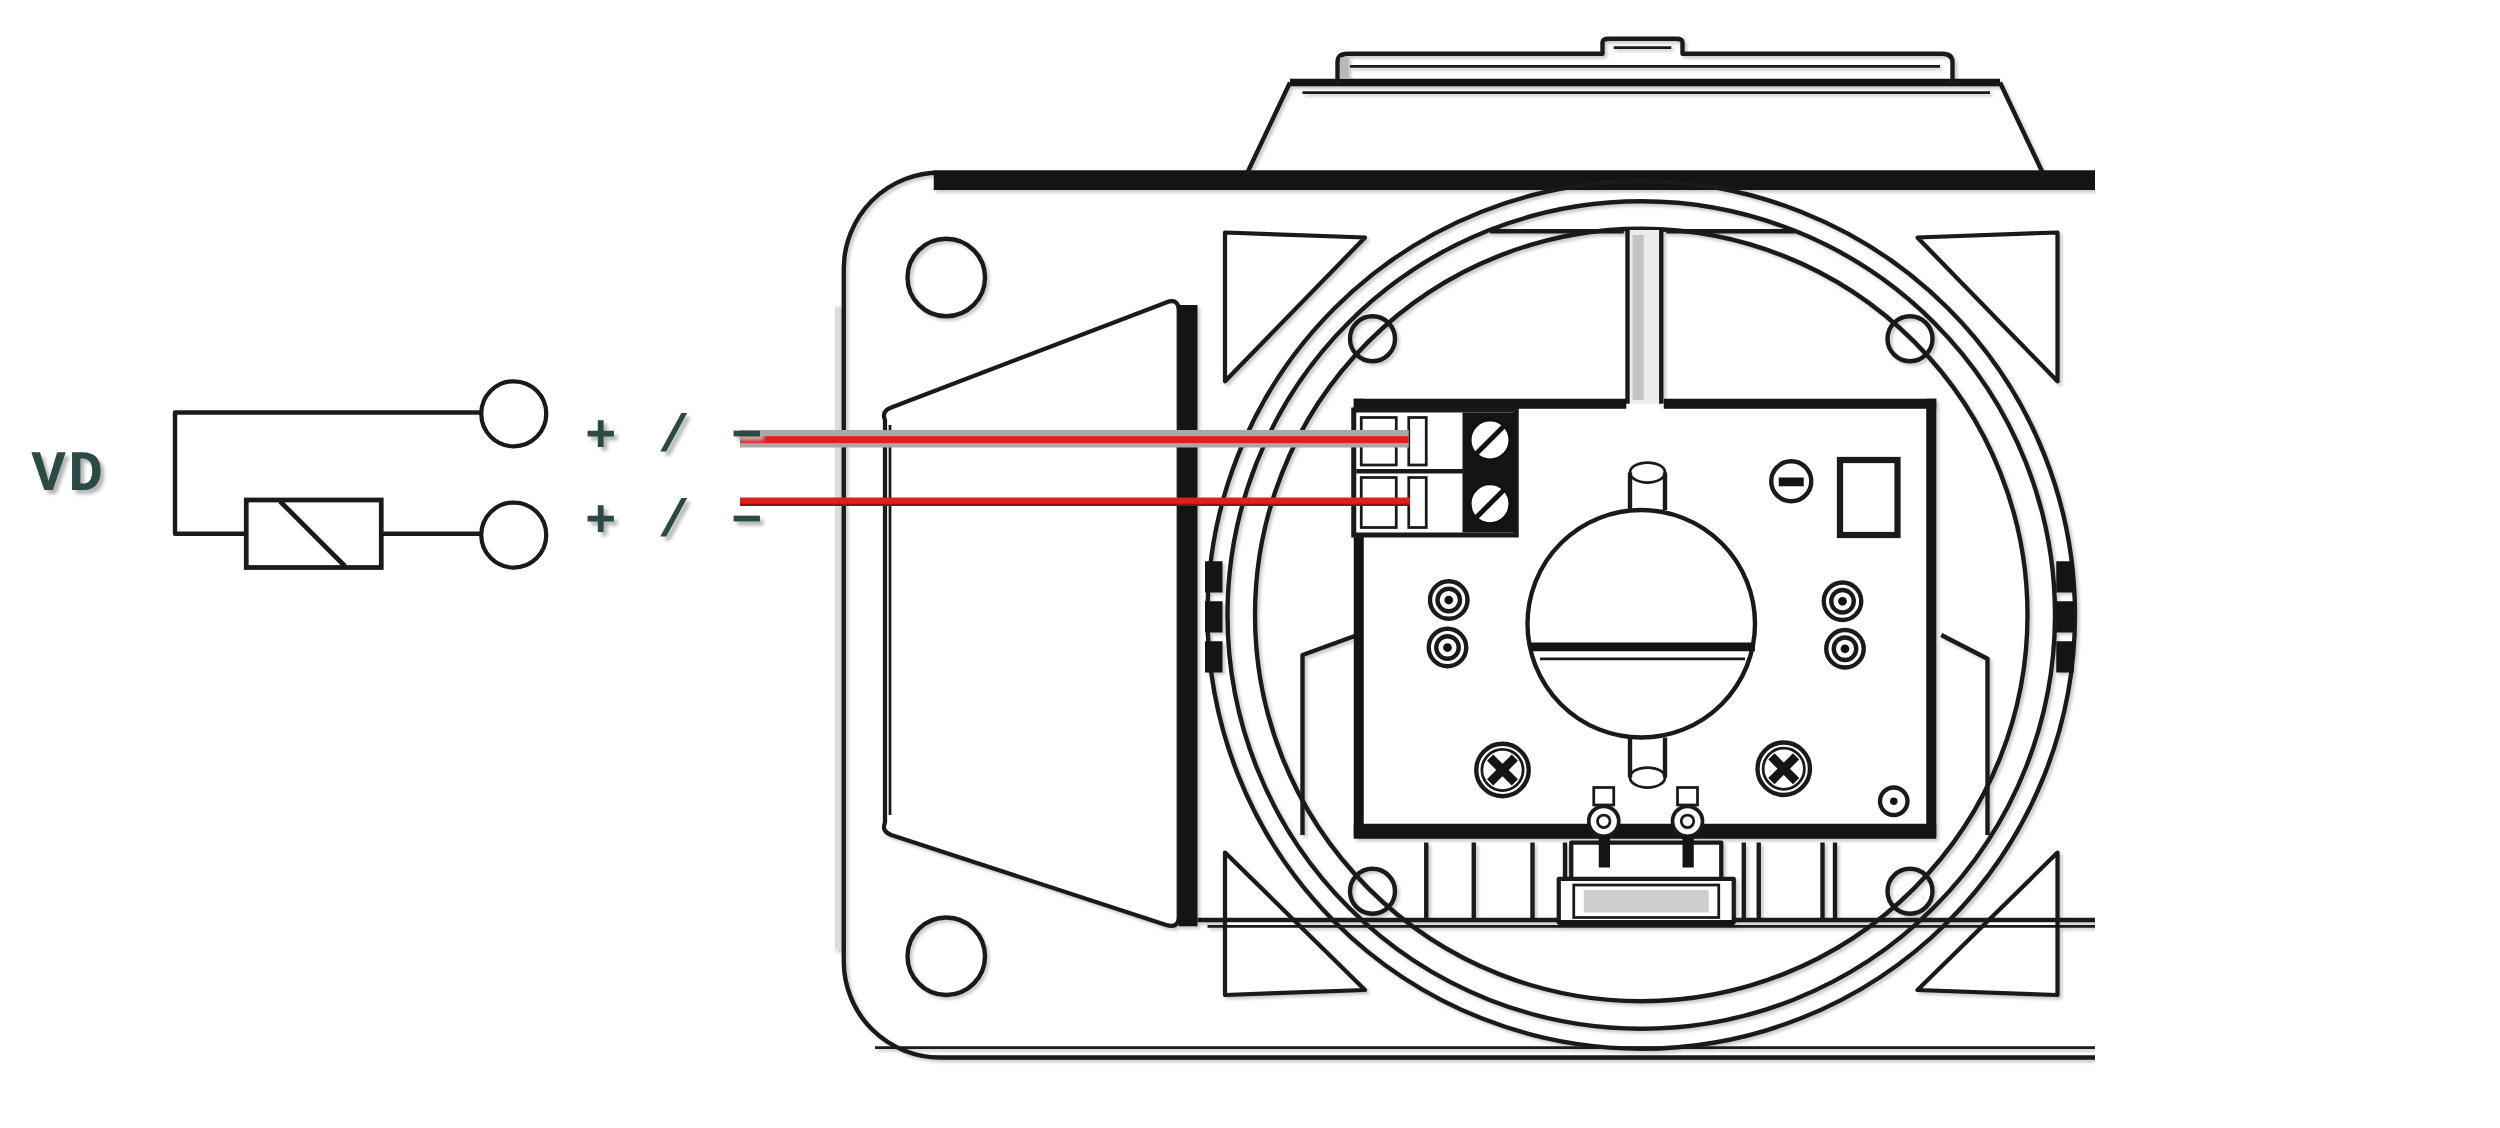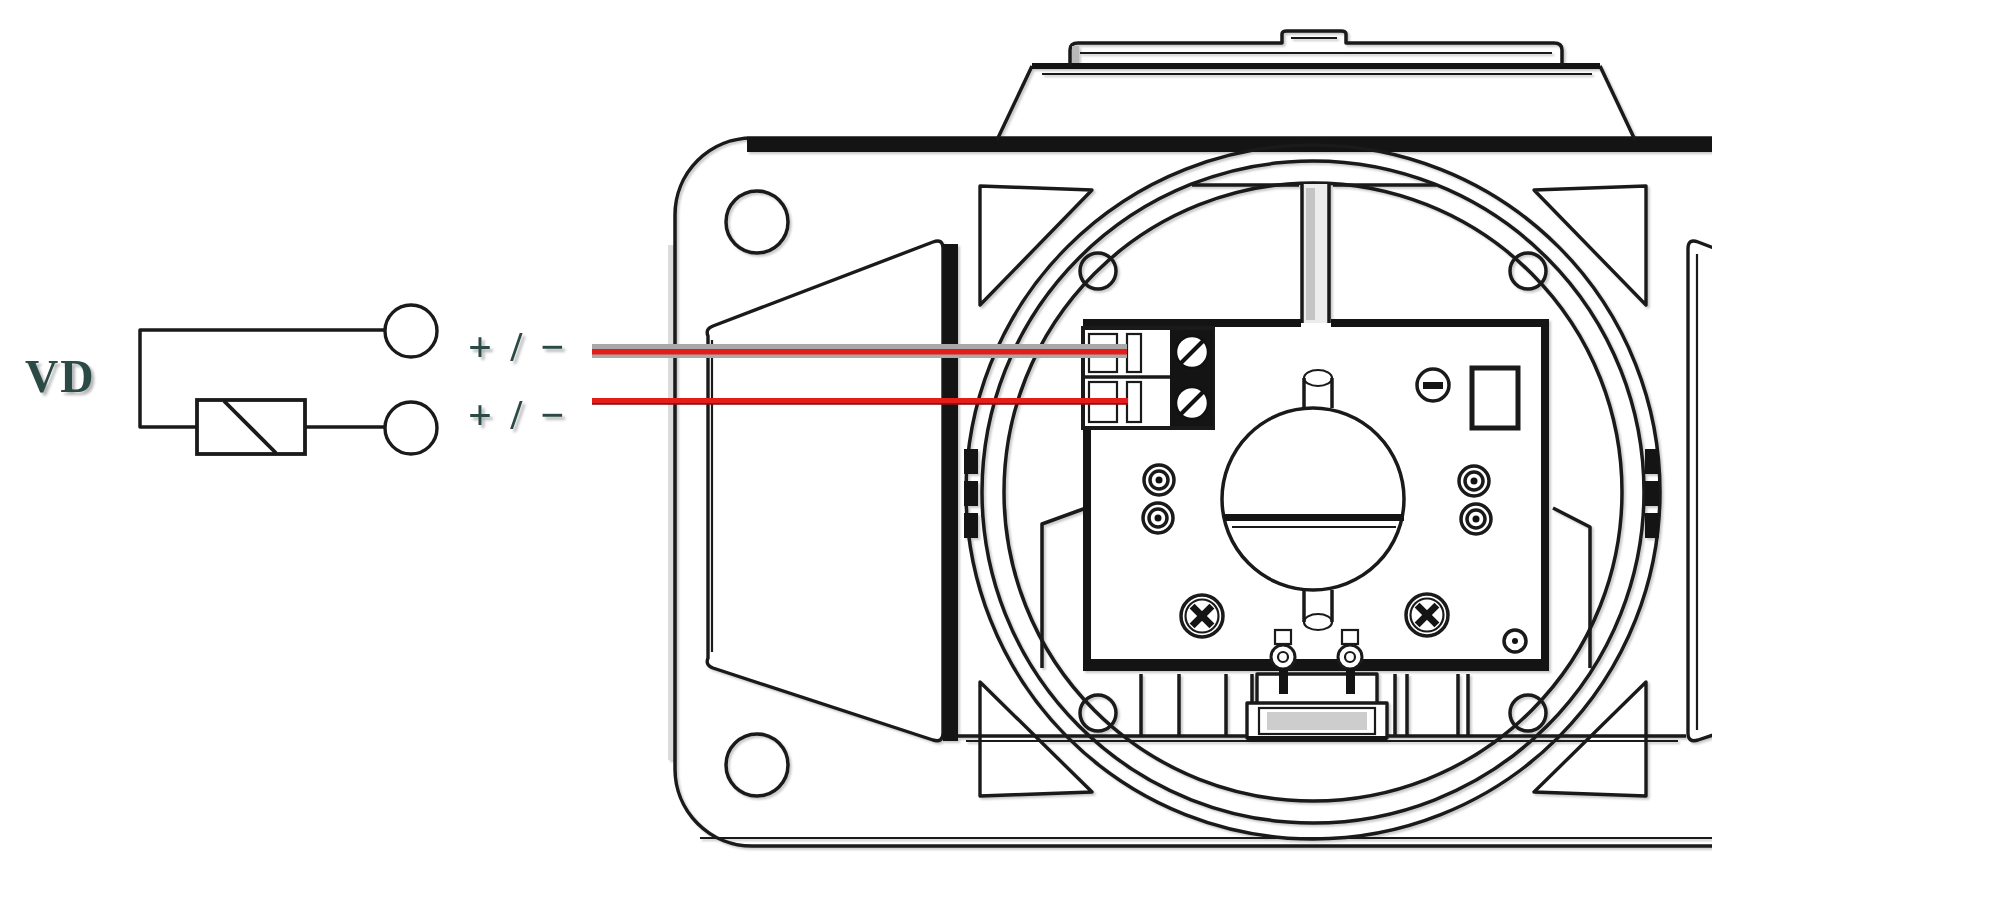--- a/index.html
+++ b/index.html
@@ -1,17 +1,17 @@
 <!DOCTYPE html>
 <html><head>
 <meta charset="utf-8">
 <style>
   html,body{margin:0;padding:0;background:#ffffff;}
   #stage{position:relative;width:1676px;height:902px;background:#fff;overflow:hidden;
-         font-family:Liberation Serif, serif;padding-left:36px;}
+         font-family:Liberation Mono, monospace;}
   svg{position:absolute;left:0;top:0;}
   .ln{fill:none;stroke:#1a1a1a;stroke-width:3.5;stroke-linejoin:round;}
   .ln2{fill:none;stroke:#1a1a1a;stroke-width:2.2;}
   .lnw{fill:#ffffff;stroke:#1a1a1a;stroke-width:3.4;stroke-linejoin:round;}
   .thk{fill:#141414;stroke:none;}
   .soft{filter:drop-shadow(2px 2px 1.2px rgba(110,110,110,0.38));}
   .lbl{font-weight:bold;letter-spacing:4px;}
   .vd{font-size:46px;font-weight:bold;letter-spacing:2px;}
   text{text-shadow:3px 3px 3px #b5b5b5;}
 </style>

